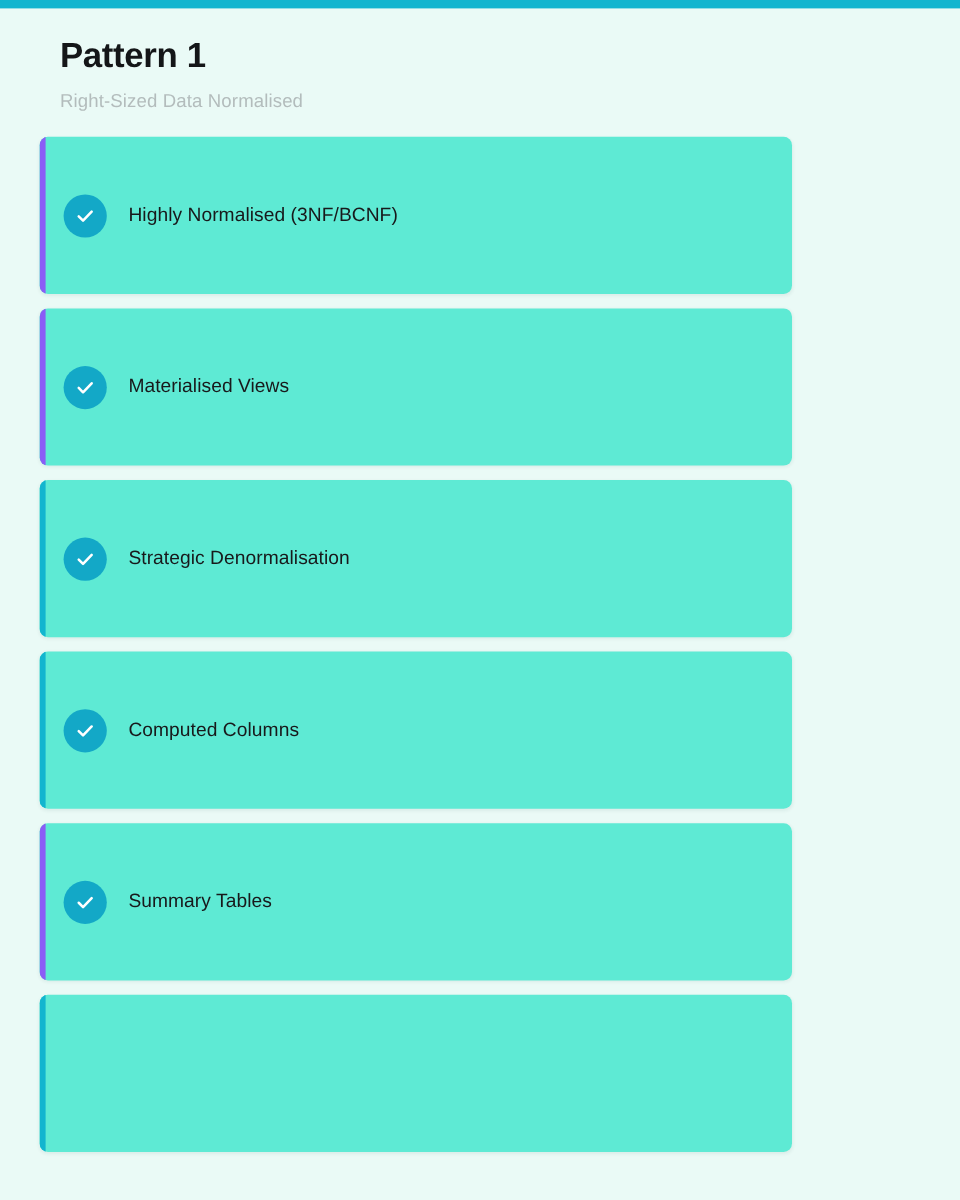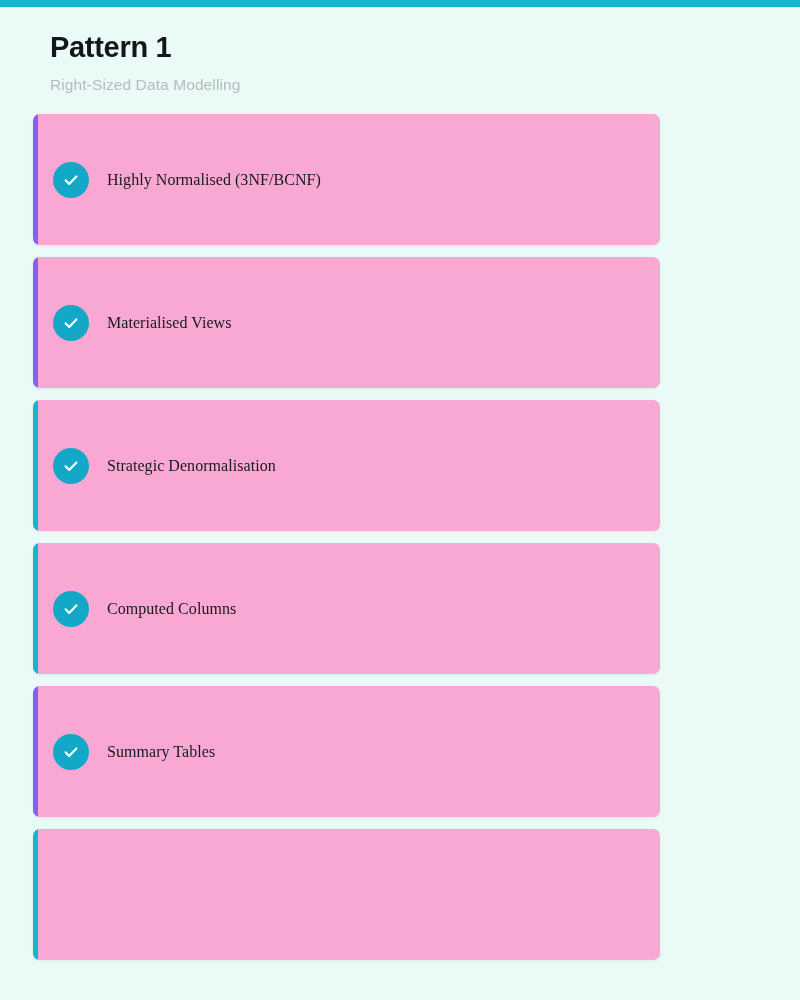--- a/index.html
+++ b/index.html
@@ -55,28 +55,27 @@
   }
 
   #card-list {
     margin-top: 20px;
     padding: 0 32px 0 33px;
   }
 
   .card {
     position: relative;
     height: 131px;
-    background: #f9a8d4;
+    background: #5eead4;
     border-radius: 7px;
     margin-bottom: 12px;
     box-shadow: 0 1px 3px rgba(20, 60, 60, 0.07);
     display: flex;
     align-items: center;
     overflow: hidden;
-    font-family: Liberation Serif, serif;
   }
 
   .card-accent {
     position: absolute;
     left: 0;
     top: 0;
     bottom: 0;
     width: 5px;
   }
 
@@ -114,21 +113,21 @@
 </style>
 </head>
 <body>
 
 <div id="top-accent-bar"></div>
 
 <div id="page-wrap">
 
   <div id="header">
     <h1 id="page-title">Pattern 1</h1>
-    <p id="page-subtitle">Right-Sized Data Modelling</p>
+    <p id="page-subtitle">Right-Sized Data Normalised</p>
   </div>
 
   <div id="card-list">
       <div class="card">
         <div class="card-accent accent-purple"></div>
         <div class="card-body">
           <span class="check-badge">
             <svg width="20" height="20" viewBox="0 0 20 20" aria-hidden="true">
               <path d="M4.6 10.3 L8.2 13.9 L15.4 6.4" fill="none" stroke="#ffffff" stroke-width="2.1" stroke-linecap="round" stroke-linejoin="round"></path>
             </svg>

